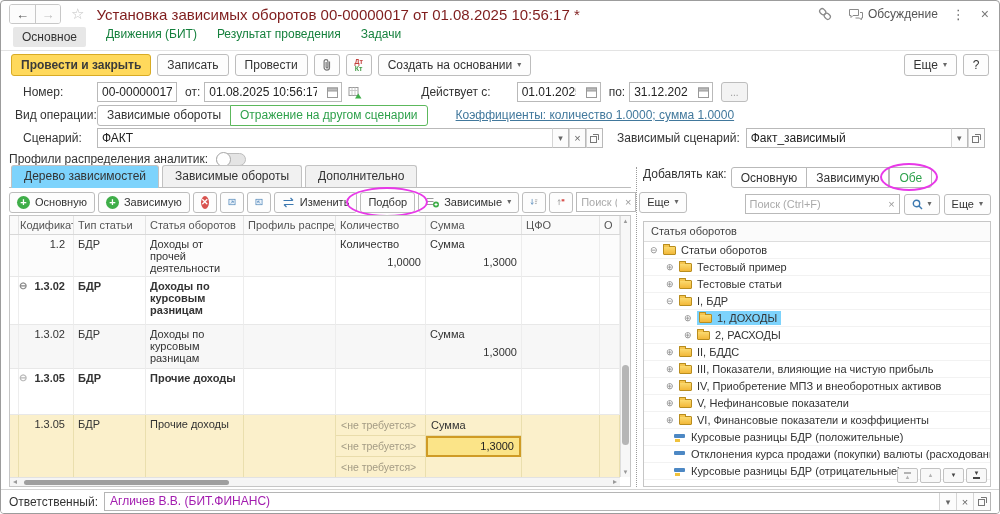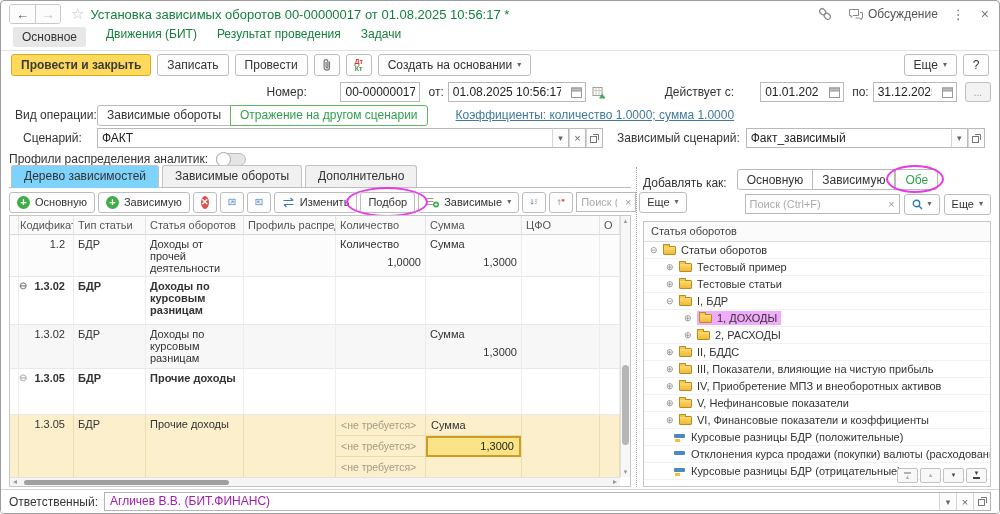--- a/index.html
+++ b/index.html
@@ -6,21 +6,21 @@
   html,body { width:1000px; height:514px; background:#fff; }
   body { font-family:"Liberation Sans", sans-serif; color:#333; }
   .window { position:relative; width:1000px; height:514px; border:1px solid #9c9c9c; border-radius:4px; background:#fff; overflow:hidden; }
 
   
   .titlebar { position:absolute; top:0; left:0; right:0; height:26px; display:flex; align-items:center; padding:0 10px 0 8px; gap:6px; }
   .navgroup { display:flex; border:1px solid #c8c8c8; border-radius:3px; overflow:hidden; }
   .navbtn { width:25px; height:18px; display:flex; align-items:center; justify-content:center; font-size:13px; background:#fcfcfc; color:#555; }
   .navbtn + .navbtn { border-left:1px solid #c8c8c8; color:#c0c0c0; }
   .star { color:#c3c3c3; font-size:15px; margin-left:4px; }
-  .doctitle { font-size:13px; color:#15803d; white-space:nowrap; }
+  .doctitle { font-size:15px; color:#7f1d1d; margin-left:6px; white-space:nowrap; }
   .tb-spacer { flex:1; }
   .tb-ico { display:flex; align-items:center; gap:4px; color:#555; font-size:12px; margin-left:10px; }
   .dots { font-size:13px; color:#666; margin-left:8px; }
   .closex { font-size:14px; color:#777; margin-left:10px; }
 
   
   .navtabs { position:absolute; top:26px; left:0; right:0; height:24px; display:flex; align-items:flex-start; gap:20px; padding:0 12px; font-size:12px; border-bottom:1px solid #e3e3e3; }
   .chip { background:#e7e7e7; border-radius:2px; padding:3px 9px; color:#333; }
   .navlink { color:#15803d; text-decoration:none; }
 
@@ -29,21 +29,21 @@
   .btn { display:inline-flex; align-items:center; justify-content:center; gap:5px; border:1px solid #bdbdbd; background:#fdfdfd; border-radius:3px; padding:0 9px; height:22px; font-size:12px; color:#333; white-space:nowrap; }
   .btn-yellow { background:#ffd95c; border-color:#d8ab25; font-weight:bold; color:#3a3a3a; }
   .btn-sq { width:26px; padding:0; }
   .caret { font-size:8px; color:#666; line-height:1; }
   .dtkt { display:flex; flex-direction:column; line-height:7px; font-size:7px; font-weight:bold; }
   .dtkt .dt { color:#c2403c; } .dtkt .kt { color:#3f9a44; }
   .ml-auto { margin-left:auto; }
 
   
   .frow { display:flex; align-items:center; font-size:12px; }
-  .row1 { position:absolute; top:80px; left:22px; right:8px; height:22px;justify-content:flex-end; }
+  .row1 { position:absolute; top:80px; left:22px; right:8px; height:22px; }
   .row2 { position:absolute; top:103px; left:14px; right:8px; height:22px; }
   .row3 { position:absolute; top:126px; left:22px; right:8px; height:22px; }
   .row4 { position:absolute; top:149px; left:8px; right:8px; height:18px; }
   .lbl { color:#333; white-space:nowrap; }
   .inp { border:1px solid #b9b9b9; height:20px; font-size:12px; font-family:"Liberation Sans",sans-serif; padding:0 4px; color:#222; background:#fff; }
   .inpgrp { display:flex; align-items:stretch; height:20px;border-radius:10px; }
   .inpgrp .inp { border-right:none; height:20px; }
   .mini { width:17px; border:1px solid #b9b9b9; border-left:1px solid #d5d5d5; display:flex; align-items:center; justify-content:center; background:#fcfcfc; color:#666; font-size:9px; }
   .datewrap { position:relative; display:flex; align-items:center; }
   .datewrap .inp { padding-right:24px; }
@@ -107,32 +107,32 @@
   .vscroll { position:absolute; top:0; right:0; bottom:9px; width:10px; border-left:1px solid #ddd; background:#f7f7f7; }
   .vscroll .sa { position:absolute; left:0; right:0; text-align:center; font-size:6px; color:#999; line-height:8px; }
   .vthumb { position:absolute; left:1px; right:1px; top:57%; height:80px; background:#b6b6b6; border-radius:4px; }
   .hscroll { position:absolute; left:0; right:10px; bottom:0; height:9px; background:#f5f5f5; border-top:1px solid #e2e2e2; }
   .hthumb { position:absolute; left:14px; top:2px; width:205px; height:5px; background:#9f9f9f; border-radius:3px; }
   .harrow { position:absolute; top:2px; width:0; height:0; border-top:2.5px solid transparent; border-bottom:2.5px solid transparent; }
   .harrow.l { left:3px; border-right:4px solid #9a9a9a; }
   .harrow.r { right:3px; border-left:4px solid #9a9a9a; }
 
   
-  .addrow { height:25px; display:flex; align-items:flex-end; gap:10px; padding-top:2px; font-size:12px; }
+  .addrow { height:25px; display:flex; align-items:flex-start; gap:4px; padding-top:2px; font-size:12px; }
   .searchrow { height:24px; display:flex; align-items:center; gap:4px; margin-top:2px; }
   .searchrow .searchwrap { flex:none; width:155px; margin-left:auto; }
   .treebox { position:absolute; top:56px; left:0; right:0; bottom:0; border:1px solid #c6c6c6; background:#fff; overflow:hidden; }
   .theader { height:20px; border-bottom:1px solid #ddd; background:#fbfbfb; font-size:11px; color:#444; padding:3px 7px; }
   .trow { height:17px; display:flex; align-items:center; font-size:11px; color:#333; border-bottom:1px solid #f2f2f2; white-space:nowrap; }
   .trow .exp { width:13px; flex:none; font-size:9px; }
   .pl0 { padding-left:6px; } .pl1 { padding-left:22px; } .pl2 { padding-left:40px; } .plleaf { padding-left:30px; }
   .folder { flex:none; width:13px; height:9px; background:linear-gradient(#fbda70,#f2b839); border:1px solid #b98d1e; border-radius:1px; position:relative; margin-right:5px; }
   .folder::before { content:""; position:absolute; top:-3px; left:-1px; width:5px; height:2px; background:#f5c54e; border:1px solid #b98d1e; border-bottom:none; border-radius:1px 1px 0 0; }
   .hlwrap { display:flex; align-items:center; }
-  .hlwrap.hl { background:#f0abfc; padding:1px 4px 1px 2px; }
+  .hlwrap.hl { background:#7dd3fc; padding:1px 4px 1px 2px; }
   .leafic { flex:none; width:12px; height:9px; position:relative; margin-right:5px; }
   .leafic::before { content:""; position:absolute; left:0; top:1px; width:11px; height:4px; background:#4d88c4; border-radius:1px; }
   .leafic.yellow::after { content:""; position:absolute; left:1px; top:6px; width:5px; height:3px; background:#f0c23c; }
   .treenav { position:absolute; right:3px; bottom:3px; display:flex; gap:2px; }
   .tnbtn { width:21px; height:15px; border:1px solid #c2c2c2; background:#f8f8f8; border-radius:2px; display:flex; flex-direction:column; align-items:center; justify-content:center; font-size:6px; line-height:5px; color:#444; }
   .tnbtn.dis { color:#b3b3b3; }
   .tnbar { width:7px; height:1.5px; background:currentColor; margin:1px 0; }
 
   
   .footer { position:absolute; left:0; right:0; bottom:0; height:24px; border-top:1px solid #d4d4d4; display:flex; align-items:center; gap:6px; padding:0 8px; font-size:12px; background:#fff; }

